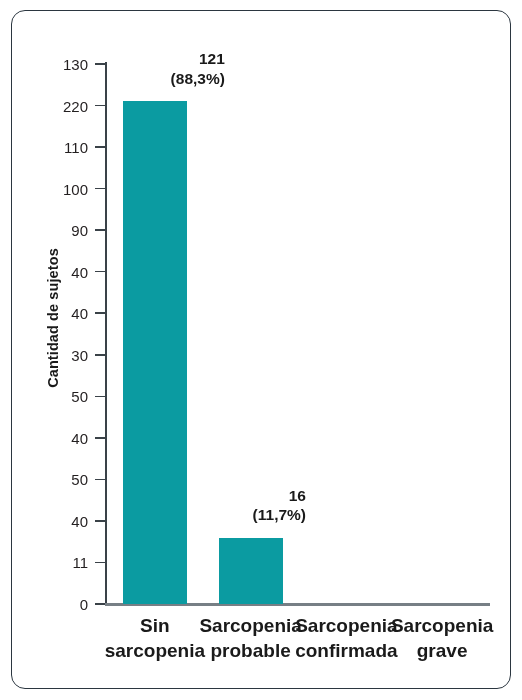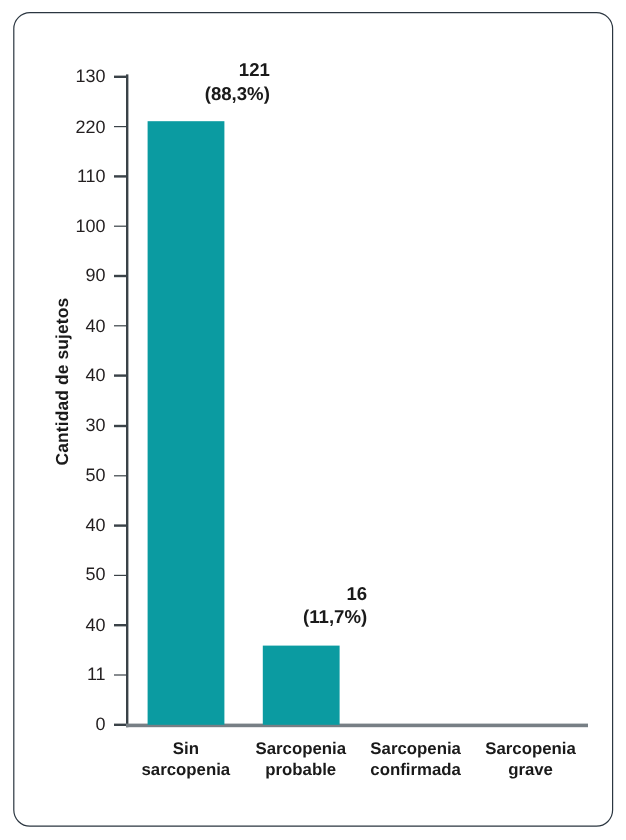--- a/index.html
+++ b/index.html
@@ -113,21 +113,21 @@
     font-weight: bold;
     color: #1a1a1a;
     line-height: 1.28;
     white-space: pre-line;
   }
 
   .x-cat-label {
     position: absolute;
     top: 614px;
     text-align: center;
-    font-size: 14px;
+    font-size: 19px;
     font-weight: bold;
     color: #1a1a1a;
     line-height: 1.3;
     white-space: pre-line;
   }
 </style>
 </head>
 <body>
 
 <div id="figure">

